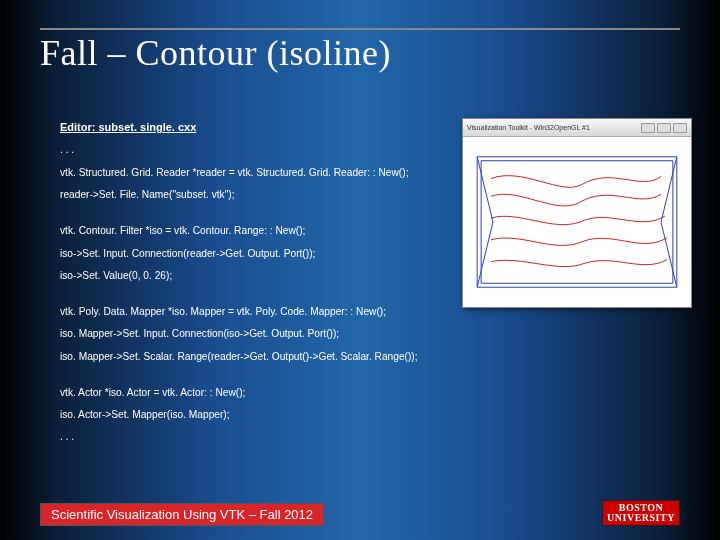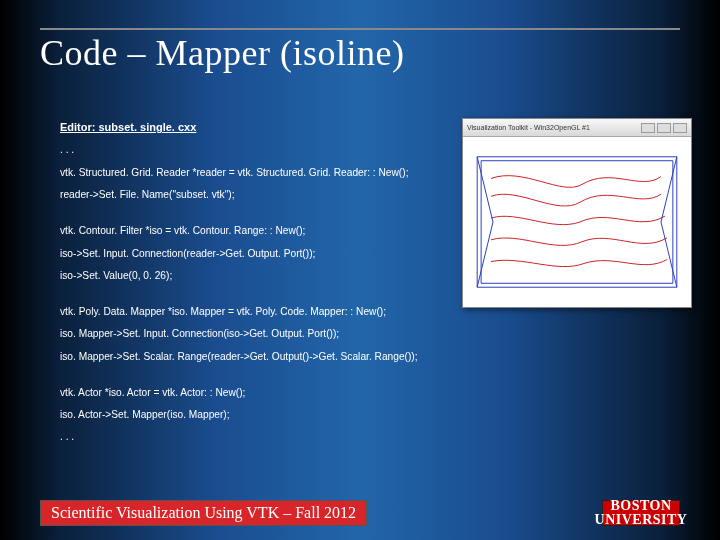--- a/index.html
+++ b/index.html
@@ -90,48 +90,48 @@
     bottom: 14px;
     left: 40px;
     right: 40px;
     display: flex;
     justify-content: space-between;
     align-items: flex-end;
   }
   .footer-label {
     background: #d8252a;
     color: #ffffff;
-    font-family: Liberation Serif, serif;
-    font-size: 16px;
+    font-family: Liberation Sans, sans-serif;
+    font-size: 13px;
     padding: 3px 10px;
     border: 1px solid #555;
   }
   .bu-logo {
     width: 78px;
     height: 26px;
     background: #cc0000;
     border: 1px solid #222;
     display: flex;
     align-items: center;
     justify-content: center;
     font-family: "Times New Roman", serif;
     font-weight: bold;
     color: #fff;
-    font-size: 14px;
+    font-size: 10px;
     letter-spacing: 0.5px;
     line-height: 1;
     text-align: center;
   }
 </style>
 </head>
 <body>
 
 <div class="title-wrap">
   <div class="title-rule"></div>
-  <div class="title">Code – Mapper (isoline)</div>
+  <div class="title">Fall – Contour (isoline)</div>
 </div>
 
 <div class="content">
   <span class="editor-label">Editor:  subset. single. cxx</span>
   <span class="code-line">. . .</span>
   <span class="code-line">vtk. Structured. Grid. Reader *reader = vtk. Structured. Grid. Reader: : New();</span>
   <span class="code-line">reader-&gt;Set. File. Name("subset. vtk");</span>
   <div class="gap"></div>
   <span class="code-line">vtk. Contour. Filter *iso = vtk. Contour. Range: : New();</span>
   <span class="code-line">iso-&gt;Set. Input. Connection(reader-&gt;Get. Output. Port());</span>

